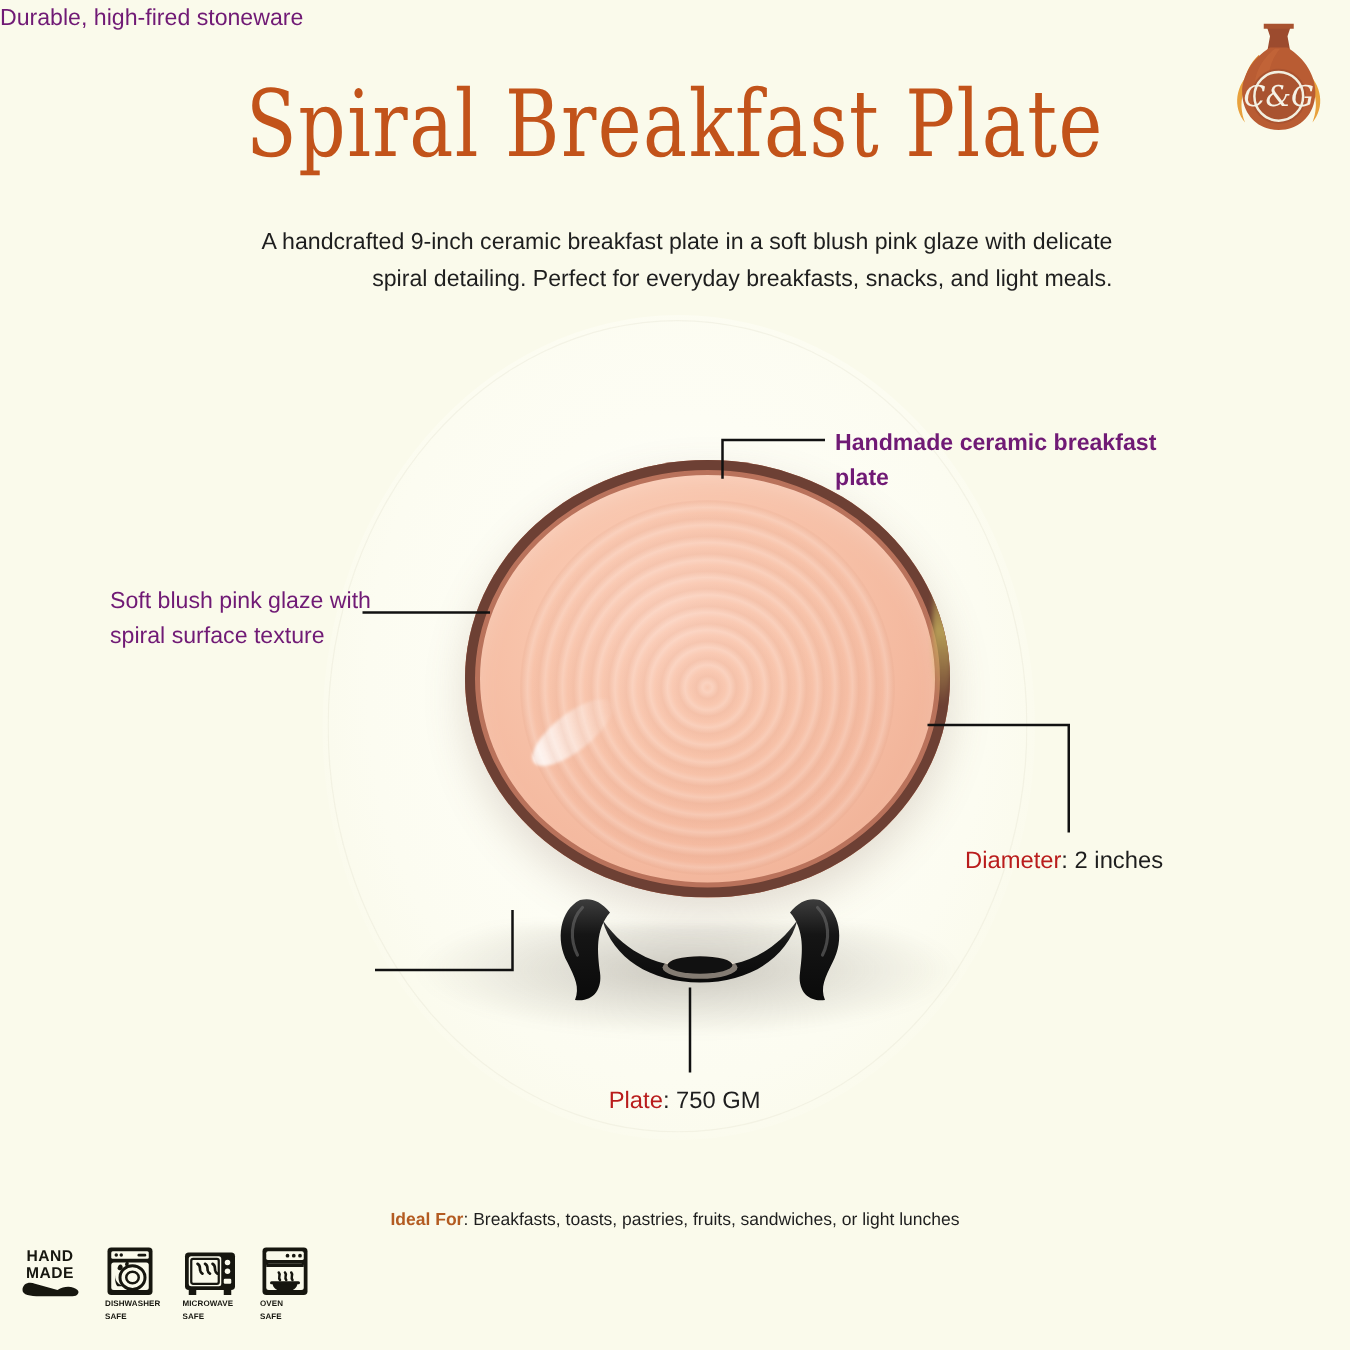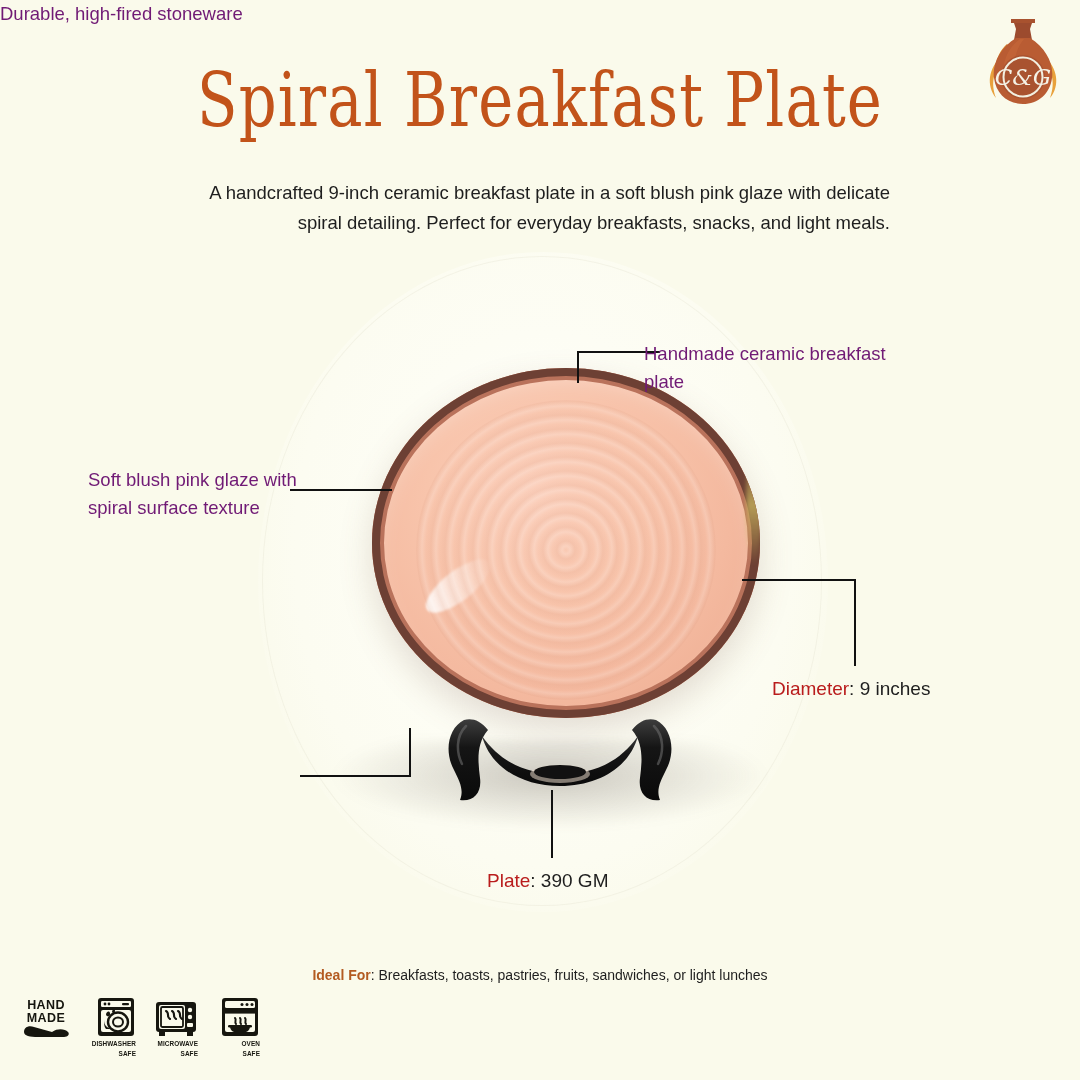--- a/index.html
+++ b/index.html
@@ -97,21 +97,21 @@
 
   
   #surface{
     position:absolute; left:330px; top:740px; width:440px; height:90px;
     background:radial-gradient(ellipse at 50% 40%, rgba(90,80,70,.30) 0%, rgba(90,80,70,0) 70%);
     filter:blur(4px);
   }
 
   
   .callout{ position:absolute; font-size:18.5px; line-height:1.52; color:#701a75; }
-  #co-handmade{ left:644px; top:340px; width:270px; }
+  #co-handmade{ left:668px; top:340px; width:270px;font-weight:bold; }
   #co-glaze   { left:88px;  top:466px; width:250px; text-align:left; }
 
   .spec{ position:absolute; font-size:19px; color:#1E1E1E; white-space:nowrap; }
   .spec b{ color:#b91c1c; font-weight:400; }
   #spec-diameter{ left:772px; top:678px; }
   #spec-weight  { left:487px; top:870px; }
 
   
   #leaders{ position:absolute; left:0; top:0; width:1080px; height:1080px; pointer-events:none; }
 
@@ -120,21 +120,21 @@
     position:absolute; left:0; right:0; top:967px;
     text-align:center; font-size:14px; color:#1E1E1E; white-space:nowrap;
   }
   #ideal b{ color:#B35B21; font-weight:700; }
 
   
   #care{
     position:absolute; left:12px; top:996px;
     display:flex; align-items:flex-start; gap:10px;
   }
-  .badge{ display:flex; flex-direction:column; align-items:flex-end; width:52px; }
+  .badge{ display:flex; flex-direction:column; align-items:flex-start; width:52px; }
   .badge .cap{
     font-size:6.4px; font-weight:700; letter-spacing:.1px; line-height:1.18;
     color:#16160F; text-align:center; margin-top:2px; text-transform:uppercase;
   }
   #badge-handmade{ width:62px; }
 </style>
 </head>
 <body>
 
 <div id="bg-glow"></div>
@@ -197,23 +197,23 @@
     <path d="M410 728 L410 776 L300 776"></path>
     <path d="M742 580 L855 580 L855 666"></path>
     <path d="M552 790 L552 858"></path>
   </g>
 </svg>
 
 <div class="callout" id="co-handmade">Handmade ceramic breakfast plate</div>
 <div class="callout" id="co-glaze">Soft blush pink glaze with spiral surface texture</div>
 <div class="callout" id="co-stoneware">Durable, high-fired stoneware</div>
 
-<div class="spec" id="spec-diameter"><b>Diameter</b><span>: 9 inches</span></div>
-
-<div class="spec" id="spec-weight"><b>Plate</b><span>: 390 GM</span></div>
+<div class="spec" id="spec-diameter"><b>Diameter</b><span>: 2 inches</span></div>
+
+<div class="spec" id="spec-weight"><b>Plate</b><span>: 750 GM</span></div>
 
 <div id="ideal"><b>Ideal For</b><span>:  Breakfasts, toasts, pastries, fruits, sandwiches, or light lunches</span></div>
 
 <div id="care">
 
   <div class="badge" id="badge-handmade">
     <svg width="56" height="44" viewBox="0 0 56 44">
       <text x="28" y="13" font-family="Liberation Sans, sans-serif" font-size="12.5" font-weight="700" fill="#16160F" text-anchor="middle" letter-spacing=".4">HAND</text>
       <text x="28" y="26" font-family="Liberation Sans, sans-serif" font-size="12.5" font-weight="700" fill="#16160F" text-anchor="middle" letter-spacing=".4">MADE</text>
       <path d="M6 36 C6 31 11 29 16 31 L34 36 C40 32 47 33 50 36 C52 38 50 41 46 41 L20 41 C12 41 6 40 6 36 Z" fill="#16160F"></path>

